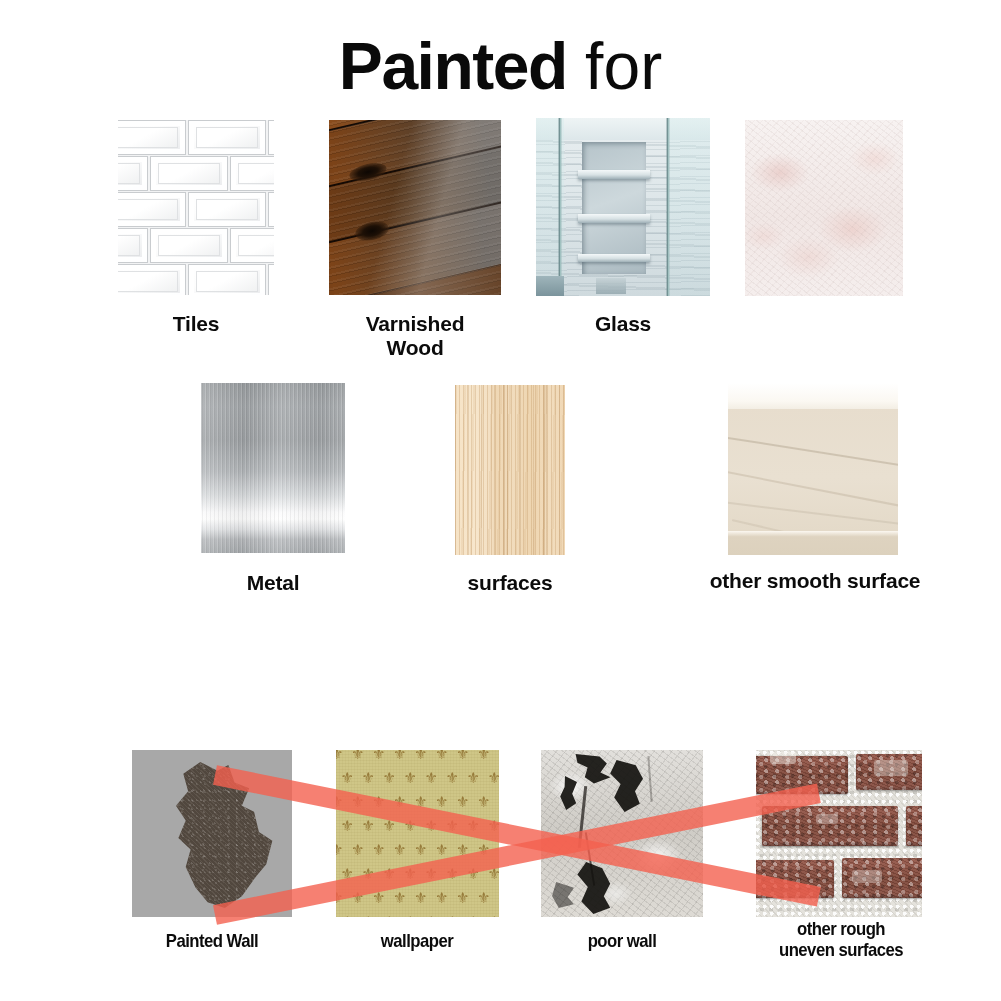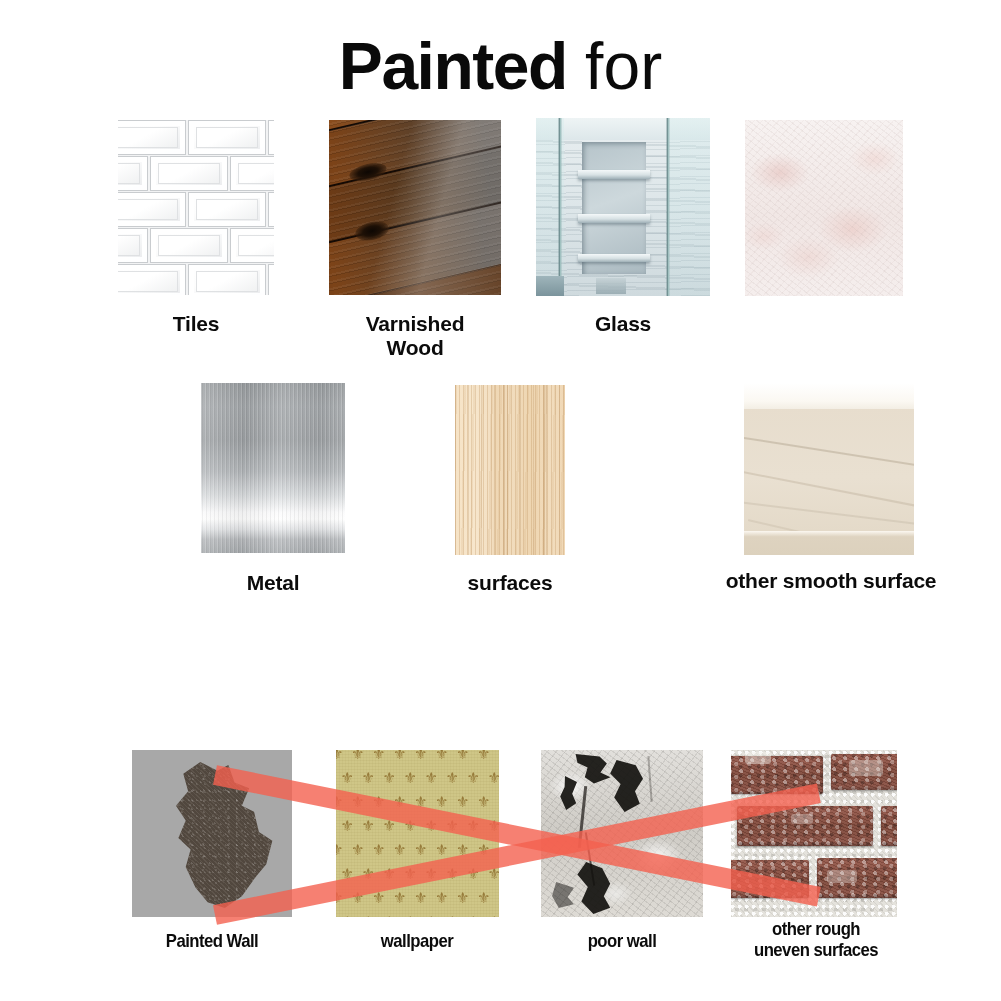--- a/index.html
+++ b/index.html
@@ -490,21 +490,21 @@
 
   <div class="cell" style="left:455px; top:385px; width:110px;">
     <div class="thumb tex-laminate" style="width:110px; height:170px;">
       <div class="lam-grain"></div>
       <div class="lam-seam" style="left:48px;"></div>
       <div class="lam-seam" style="left:88px;"></div>
     </div>
     <div class="caption cap-top" style="left:-60px; top:186px; width:230px;">surfaces</div>
   </div>
 
-  <div class="cell" style="left:744px; top:383px; width:170px;">
+  <div class="cell" style="left:728px; top:383px; width:170px;">
     <div class="thumb tex-smooth" style="width:170px; height:172px;">
       <div class="smooth-top-strip" style="height:26px;"></div>
       <div class="smooth-vein" style="left:-12px; top:52px; width:210px; height:2px; transform:rotate(9deg);"></div>
       <div class="smooth-vein" style="left:-12px; top:86px; width:210px; height:1.5px; transform:rotate(11deg); opacity:0.7;"></div>
       <div class="smooth-vein" style="left:-6px; top:118px; width:200px; height:2px; transform:rotate(7deg); opacity:0.55;"></div>
       <div class="smooth-vein" style="left:4px; top:136px; width:190px; height:1.5px; transform:rotate(13deg); opacity:0.5;"></div>
       <div class="smooth-bot-strip" style="height:24px;"></div>
     </div>
     <div class="caption cap-top" style="left:-42px; top:186px; width:258px;">other smooth surface</div>
   </div>
@@ -598,21 +598,21 @@
       <div class="mold" style="left:18px; top:26px; width:20px; height:34px; clip-path:polygon(30% 0,90% 18%,66% 52%,86% 80%,36% 100%,6% 60%,28% 32%);"></div>
       <div class="crack" style="left:40px; top:36px; width:3px; height:62px; transform:rotate(6deg);"></div>
       <div class="crack" style="left:48px; top:82px; width:2px; height:54px; transform:rotate(-9deg);"></div>
       <div class="mold" style="left:34px; top:112px; width:40px; height:52px; clip-path:polygon(28% 0,68% 12%,88% 42%,72% 66%,88% 88%,46% 100%,16% 76%,32% 48%,6% 24%);"></div>
       <div class="mold" style="left:10px; top:132px; width:26px; height:26px; opacity:0.5; clip-path:polygon(20% 0,88% 22%,64% 58%,88% 86%,30% 100%,4% 54%);"></div>
       <div class="crack" style="left:108px; top:6px; width:2px; height:46px; transform:rotate(-4deg); opacity:0.4;"></div>
     </div>
     <div class="caption cap-bot" style="left:-30px; top:180px; width:222px;">poor wall</div>
   </div>
 
-  <div class="cell" style="left:731px; top:750px; width:166px;">
+  <div class="cell" style="left:756px; top:750px; width:166px;">
     <div class="thumb tex-brick" style="width:166px; height:167px;">
       <div class="mortar"></div>
       <div class="brick" style="left:-4px; top:6px; width:96px; height:38px;"></div>
       <div class="brick" style="left:100px; top:4px; width:74px; height:36px;"></div>
       <div class="brick" style="left:6px; top:56px; width:136px; height:40px;"></div>
       <div class="brick" style="left:150px; top:56px; width:30px; height:40px;"></div>
       <div class="brick" style="left:-6px; top:110px; width:84px; height:38px;"></div>
       <div class="brick" style="left:86px; top:108px; width:92px; height:40px;"></div>
       <div class="brick-wash" style="left:14px; top:2px; width:26px; height:12px; opacity:0.55;"></div>
       <div class="brick-wash" style="left:118px; top:10px; width:34px; height:16px; opacity:0.45;"></div>

